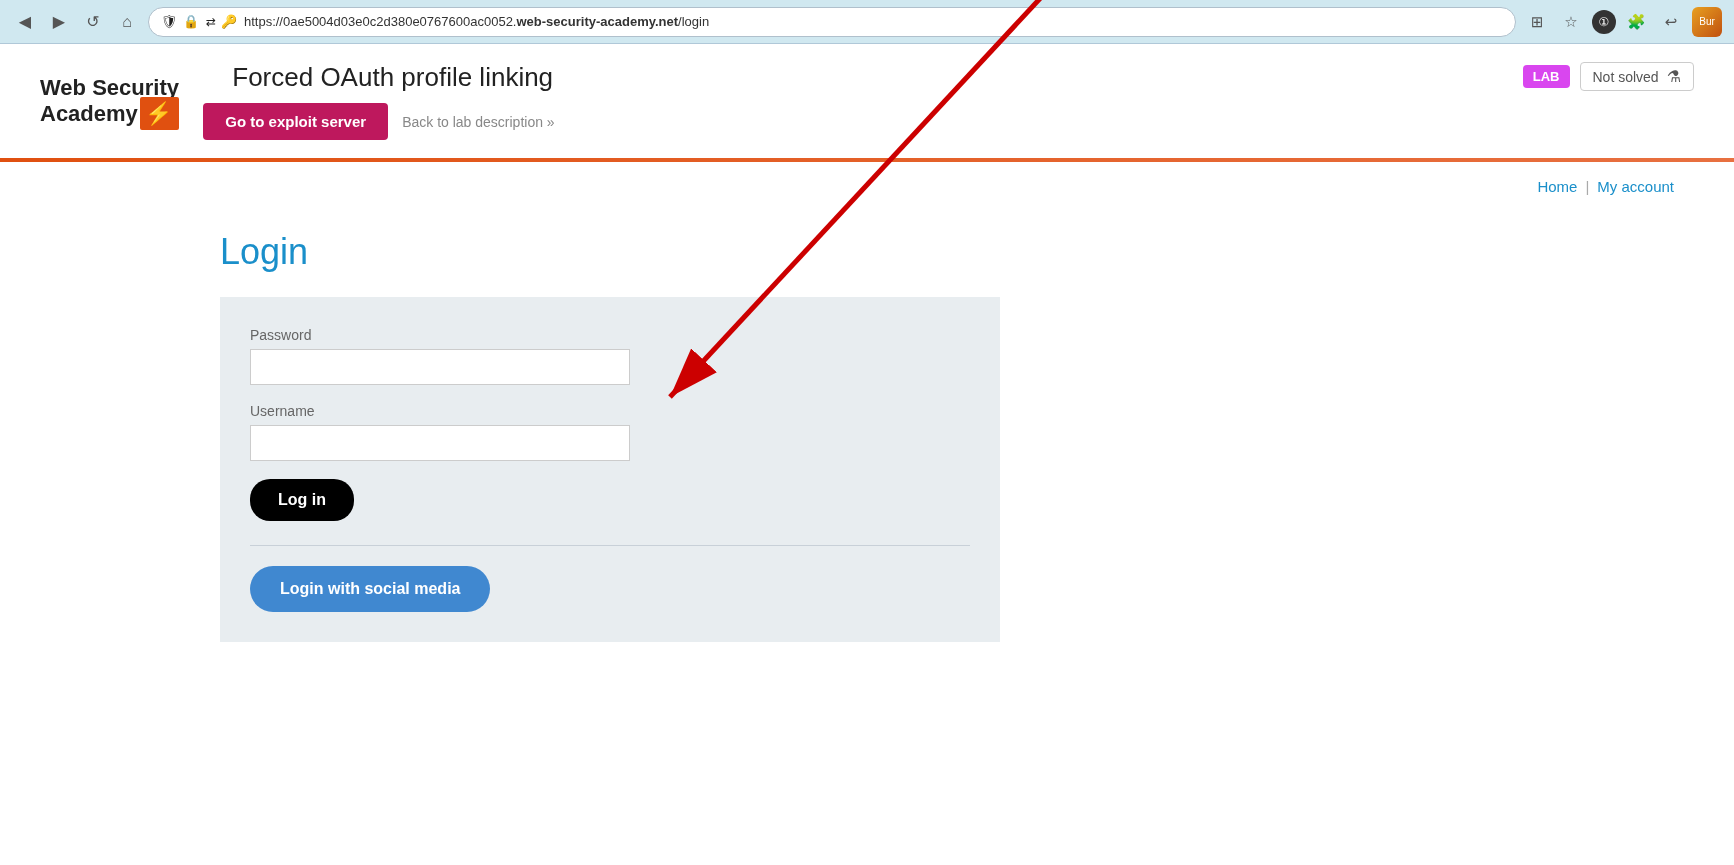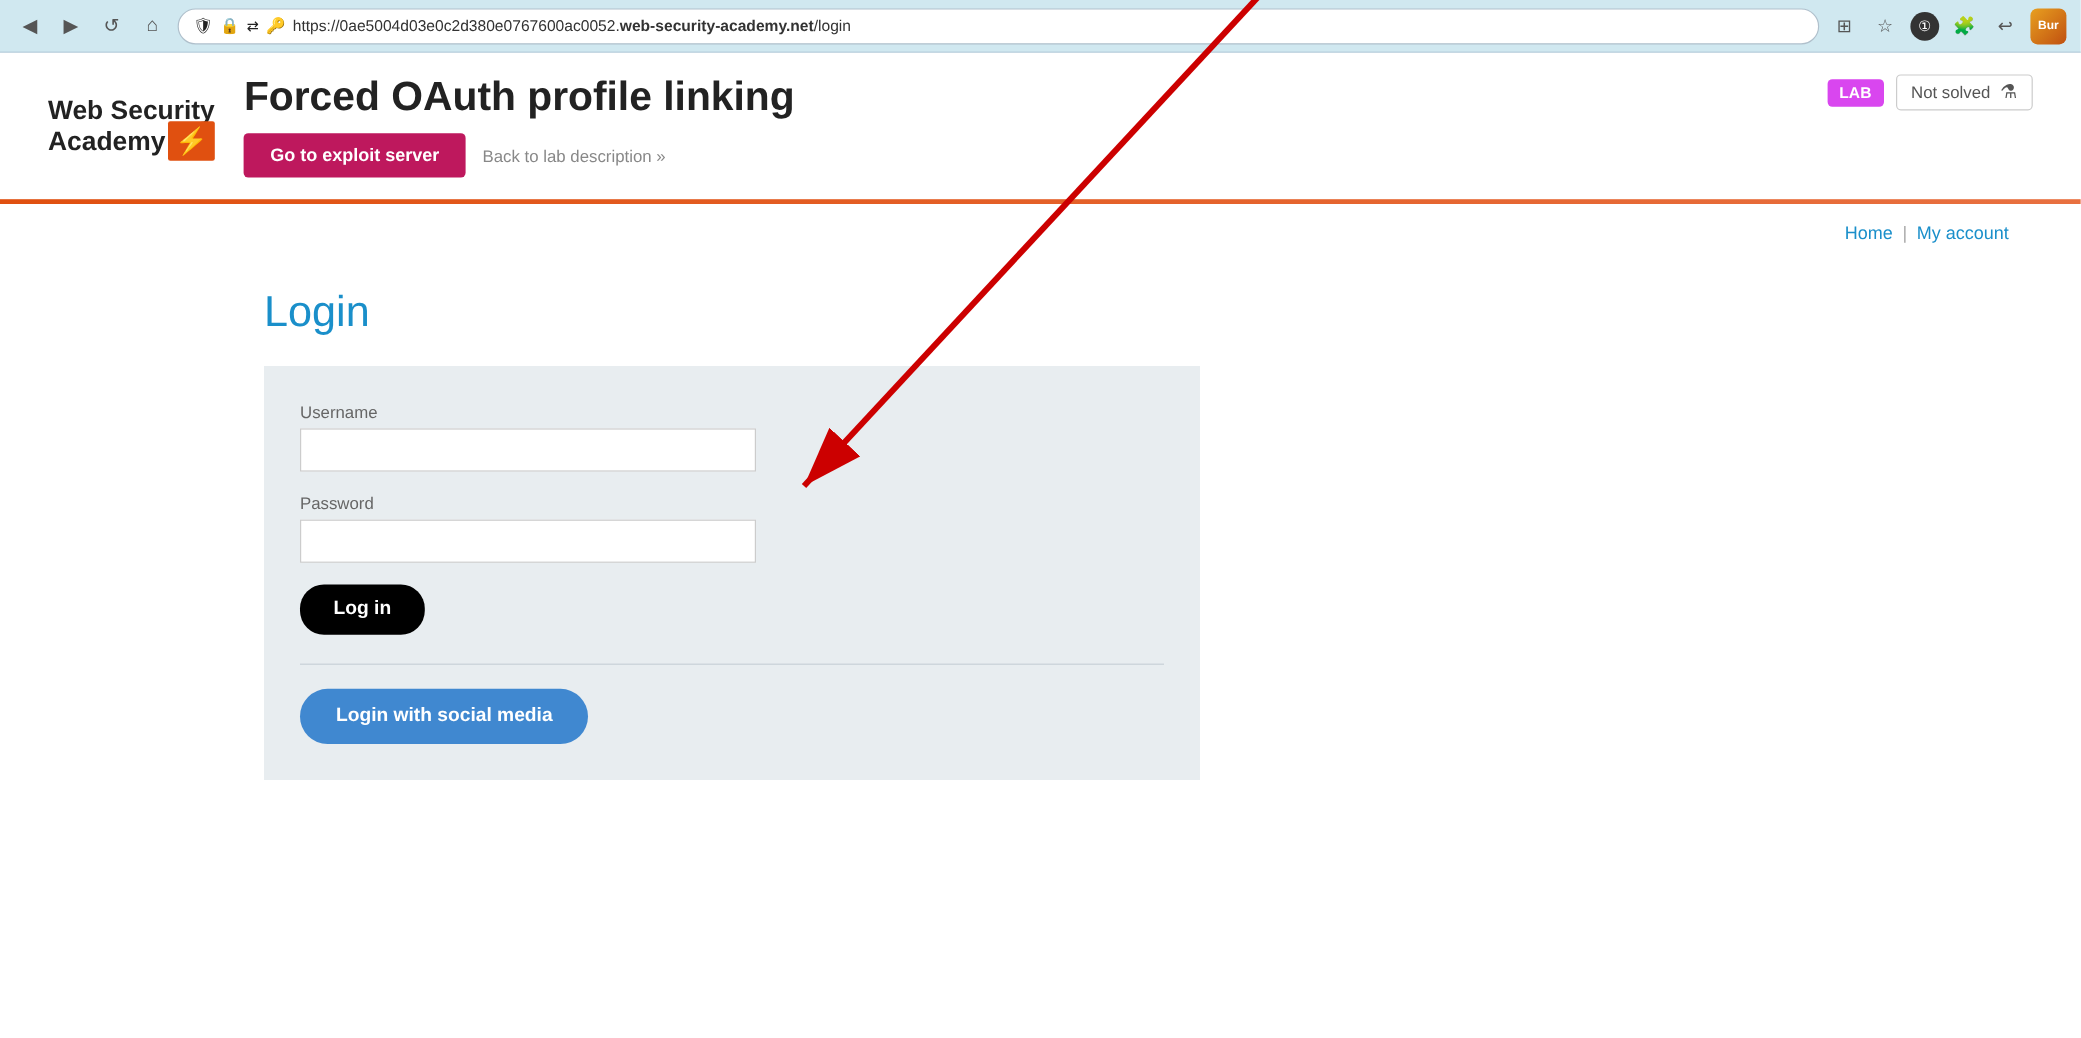--- a/index.html
+++ b/index.html
@@ -42,21 +42,21 @@
     .browser-icon {
       width: 26px; height: 26px;
       display: flex; align-items: center; justify-content: center;
       color: #555; font-size: 15px; cursor: pointer;
     }
     .burp-icon {
       width: 30px; height: 30px;
       background: linear-gradient(135deg, #e8a020, #c05010);
       border-radius: 6px;
       display: flex; align-items: center; justify-content: center;
-      color: white; font-size: 10px; font-weight: bold;
+      color: white; font-size: 10px; font-weight: normal;
     }
 
     
     .lab-header {
       background: #fff;
       padding: 18px 40px 0 40px;
       display: flex;
       align-items: flex-start;
       justify-content: space-between;
     }
@@ -80,21 +80,21 @@
     .logo-icon {
       background: #e05010;
       color: #fff;
       font-size: 22px;
       font-weight: bold;
       padding: 4px 6px;
       border-radius: 2px;
       margin-left: 2px;
     }
     .lab-info { display: flex; flex-direction: column; gap: 10px; }
-    .lab-title { font-size: 34px; font-weight: bold; color: #222; }
+    .lab-title { font-size: 26px; font-weight: normal; color: #222; margin-left: 29px; }
     .lab-buttons { display: flex; align-items: center; gap: 14px; }
     .exploit-btn {
       background: #be185d;
       color: #fff;
       border: none;
       padding: 10px 22px;
       border-radius: 4px;
       font-size: 15px;
       font-weight: bold;
       cursor: pointer;
@@ -285,24 +285,24 @@
     <svg style="position:absolute;top:-340px;left:320px;width:620px;height:500px;pointer-events:none;z-index:10;">
       <defs>
         <marker id="arrowhead" markerWidth="10" markerHeight="7" refX="10" refY="3.5" orient="auto">
           <polygon points="0 0, 10 3.5, 0 7" fill="#cc0000"></polygon>
         </marker>
       </defs>
       <line x1="520" y1="20" x2="130" y2="440" stroke="#cc0000" stroke-width="5" marker-end="url(#arrowhead)"></line>
     </svg>
 
     <div class="form-group">
+      <label class="form-label">Password</label>
+      <input class="form-input" type="password" style="">
+    </div>
+    <div class="form-group">
       <label class="form-label">Username</label>
       <input class="form-input" type="text" style="">
-    </div>
-    <div class="form-group">
-      <label class="form-label">Password</label>
-      <input class="form-input" type="password" style="">
     </div>
     <button class="login-btn">Log in</button>
     <hr class="divider-line">
     <button class="social-login-btn">Login with social media</button>
   </div>
 </div>
 
 </body></html>

